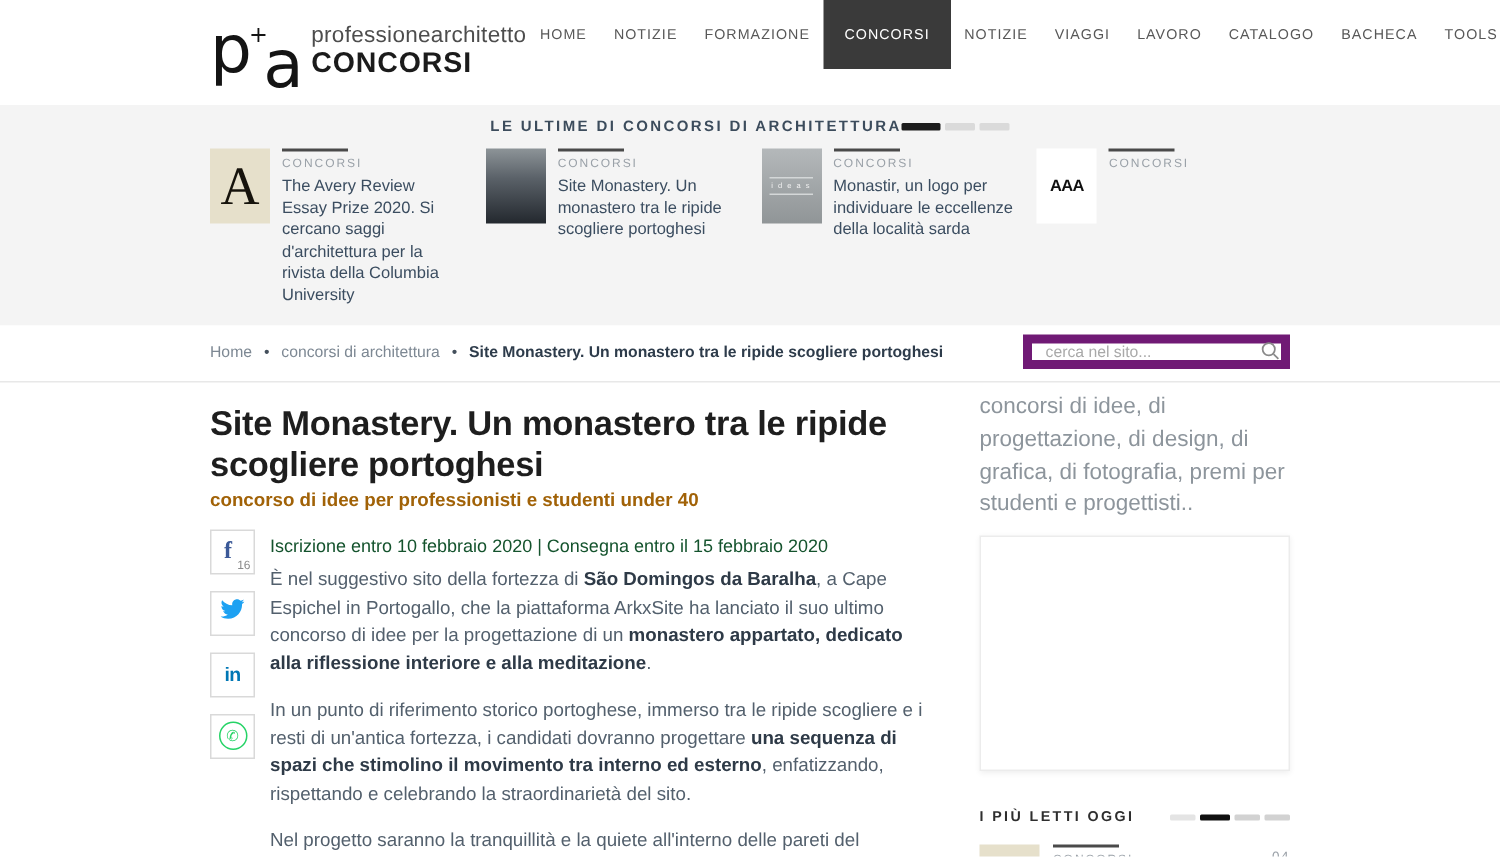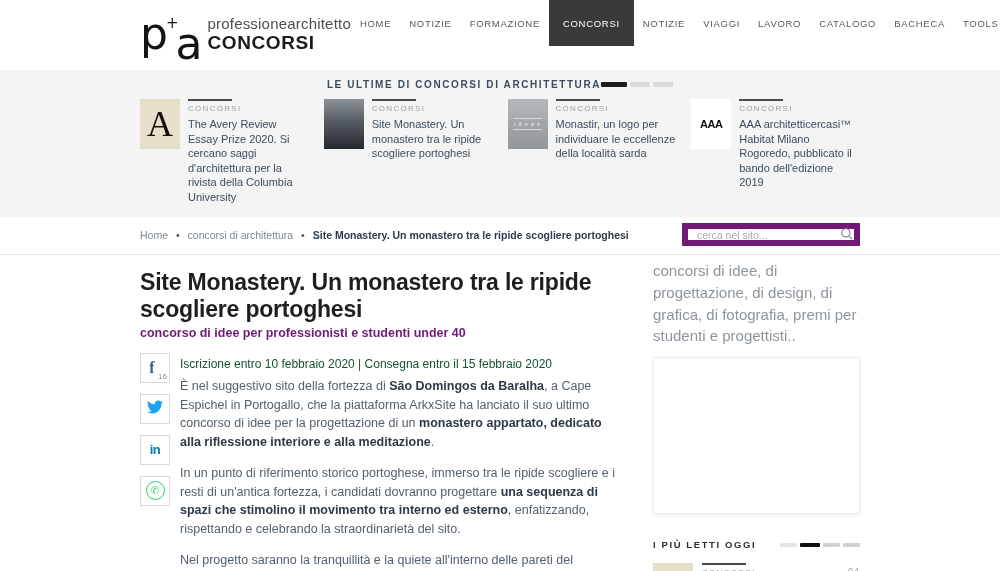--- a/index.html
+++ b/index.html
@@ -57,21 +57,21 @@
   .search { position:relative; width:178px; }
   .search input { width:100%; height:23px; border:6px solid #701a75; background:#fff; padding:0 26px 0 9px; font-size:10.5px; color:#666; font-family:"Liberation Sans",sans-serif; outline:none; }
   .search input::placeholder { color:#a9a9a9; }
   .search-icon { position:absolute; right:6px; top:4px; }
 
   
   .main { display:flex; gap:33px; }
   .col-left { width:480px; }
   .col-right { width:207px; flex:none; }
   h1.article-title { font-size:23px; font-weight:700; color:#1e1e1e; letter-spacing:-0.2px; margin:14px 0 0; line-height:1.15; }
-  .subtitle { font-size:12.5px; font-weight:700; color:#701a75; margin-top:4px; }
+  .subtitle { font-size:12.5px; font-weight:700; color:#a16207; margin-top:4px; }
   .article-row { display:flex; margin-top:13px; }
   .social-rail { width:32px; margin-right:8px; }
   .soc { width:30px; height:30px; border:1px solid #d9d9d9; background:#fff; display:flex; align-items:center; justify-content:center; margin-bottom:11px; position:relative; cursor:pointer; }
   .soc-f { font-family:"Liberation Serif",serif; font-weight:700; font-size:16px; color:#3b5998; margin-left:-6px; }
   .fb-count { position:absolute; right:2px; bottom:1px; font-size:8px; color:#8a8a8a; }
   .soc-in { font-weight:700; font-size:13px; color:#0077b5; letter-spacing:-0.5px; }
   .wa-ring { width:19px; height:19px; border:1.5px solid #25d366; border-radius:50%; display:flex; align-items:center; justify-content:center; font-size:10px; color:#25d366; }
   .body-col { width:440px; }
   .deadline { font-size:12px; color:#14532d; margin:4px 0 6px; }
   p.para { font-size:12.5px; line-height:1.5; color:#53606d; margin:0 0 12px; }
@@ -165,21 +165,20 @@
           <div class="t-title">Monastir, un logo per individuare le eccellenze della località sarda</div>
         </div>
       </div>
       <div class="ticker-item">
         <div class="thumb thumb-aaa">
             <span>AAA</span>
           </div>
         <div class="t-text">
           <div class="cat-line"></div>
           <div class="cat">CONCORSI</div>
-          <div class="t-title">AAA architetticercasi™ Habitat Milano Rogoredo, pubblicato il bando dell'edizione 2019</div>
         </div>
       </div>
     </div>
   </div>
 </section>
 
 <div class="crumb-row">
   <div class="container crumb-inner">
     <div class="crumbs">
       <span class="crumb">Home</span>

